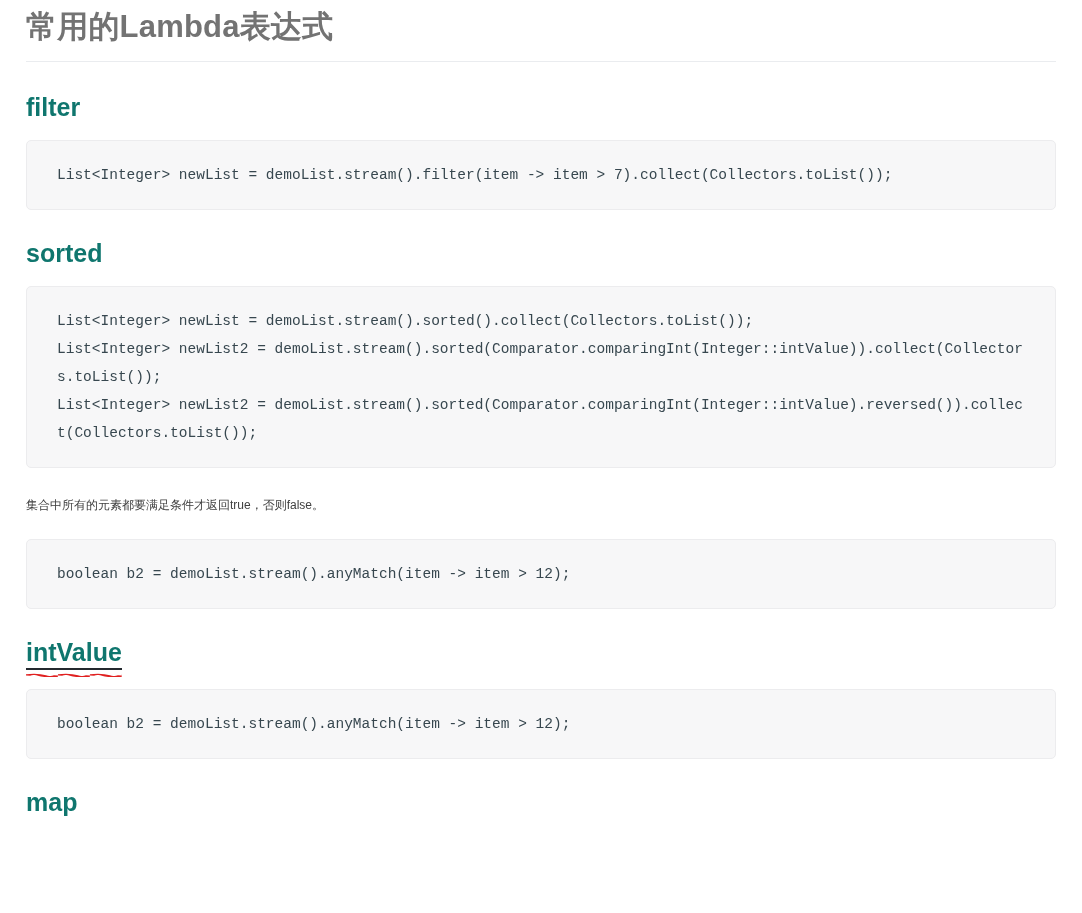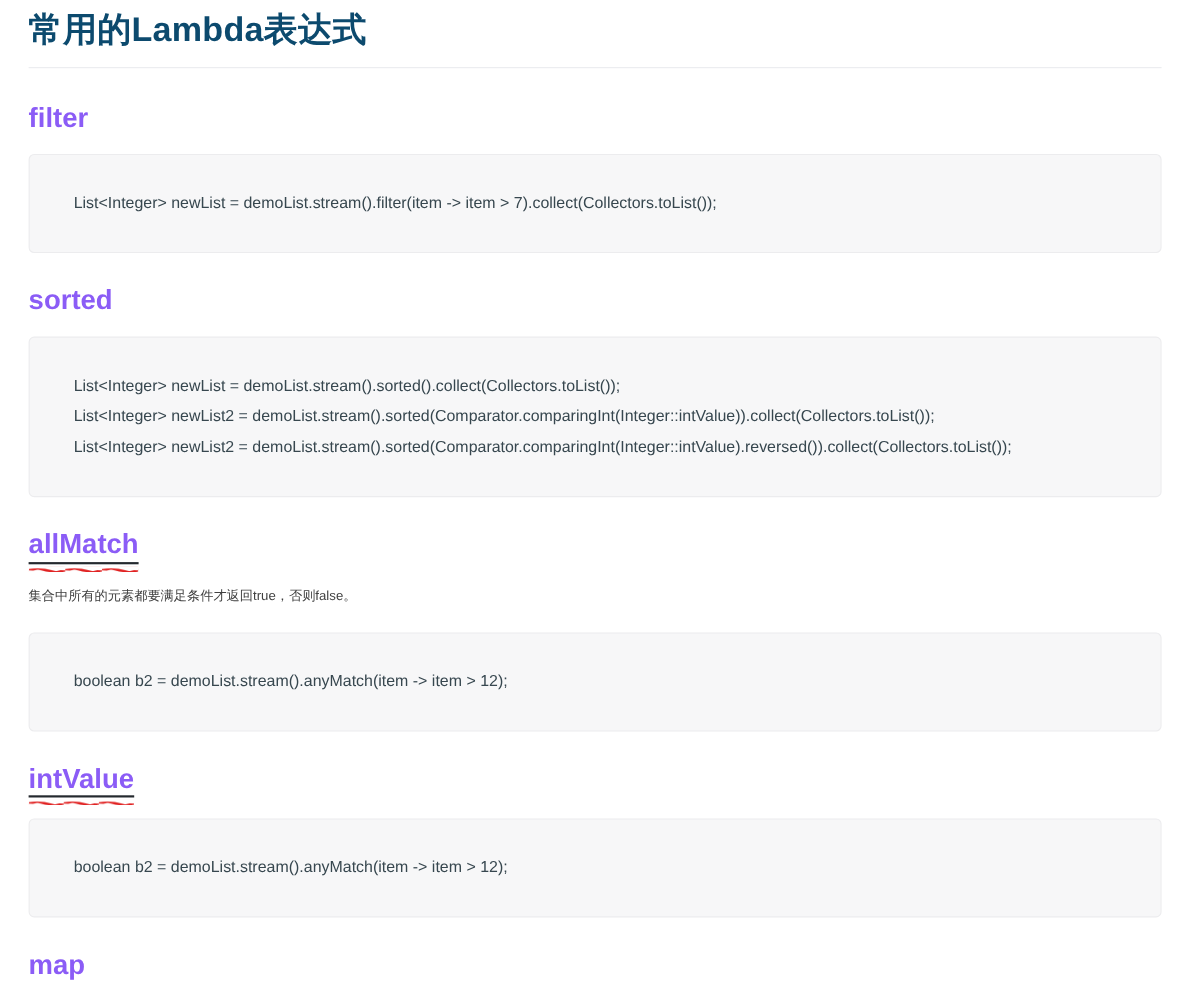--- a/index.html
+++ b/index.html
@@ -18,36 +18,36 @@
     padding: 0 26px;
     box-sizing: border-box;
     width: 1082px;
   }
 
   
   h1.doc-title {
     font-size: 31px;
     line-height: 1.25;
     font-weight: bold;
-    color: #0c4a6e;
+    color: #737373;
     margin: 0;
     padding: 8px 0 14px 0;
     letter-spacing: 0.2px;
   }
   .title-rule {
     border: 0;
     border-top: 1px solid #eaecef;
     margin: 0 0 30px 0;
     height: 0;
   }
   h2.sec-title {
     font-size: 25px;
     line-height: 1.25;
     font-weight: bold;
-    color: #8b5cf6;
+    color: #0f766e;
     margin: 0 0 17px 0;
     display: block;
   }
   h2.sec-title.spaced {
     margin-top: 26px;
   }
   
   .underlined-wrap {
     display: inline-block;
     position: relative;
@@ -86,22 +86,22 @@
   
   .codeblock {
     background: #f7f7f8;
     border: 1px solid #ececee;
     border-radius: 5px;
     padding: 16px 26px;
     margin: 0 0 28px 0;
     box-sizing: border-box;
   }
   .codeblock pre {
-    margin: 14px;
-    font-family: Liberation Sans, sans-serif;
+    margin: 4px;
+    font-family: Liberation Mono, monospace;
     font-size: 14.5px;
     line-height: 28px;
     color: #37474f;
     white-space: pre-wrap;
     word-break: break-all;
     overflow-wrap: anywhere;
     tab-size: 4;
   }
 </style>
 </head>
@@ -121,30 +121,20 @@
       </div>
       <div class="section">
         <h2 class="sec-title spaced"><span>sorted</span></h2>
         <div class="codeblock">
           <pre>List&lt;Integer&gt; newList = demoList.stream().sorted().collect(Collectors.toList());
 List&lt;Integer&gt; newList2 = demoList.stream().sorted(Comparator.comparingInt(Integer::intValue)).collect(Collectors.toList());
 List&lt;Integer&gt; newList2 = demoList.stream().sorted(Comparator.comparingInt(Integer::intValue).reversed()).collect(Collectors.toList());</pre>
         </div>
       </div>
       <div class="section">
-        <h2 class="sec-title spaced"><span class="underlined-wrap"><span>allMatch</span><span class="solid-rule"></span><span class="squiggle">
-              <svg viewBox="0 0 12 5" preserveAspectRatio="none" xmlns="http://www.w3.org/2000/svg">
-                <defs>
-                  <pattern id="sq" width="4" height="5" patternUnits="userSpaceOnUse">
-                    <path d="M0 3.5 Q1 1 2 3.5 T4 3.5" fill="none" stroke="#e02020" stroke-width="1.1"></path>
-                  </pattern>
-                </defs>
-                <rect width="100%" height="5" fill="url(#sq)"></rect>
-              </svg>
-            </span></span></h2>
         <p class="para">集合中所有的元素都要满足条件才返回true，否则false。</p>
         <div class="codeblock">
           <pre>boolean b2 = demoList.stream().anyMatch(item -&gt; item &gt; 12);</pre>
         </div>
       </div>
       <div class="section">
         <h2 class="sec-title spaced"><span class="underlined-wrap"><span>intValue</span><span class="solid-rule"></span><span class="squiggle">
               <svg viewBox="0 0 12 5" preserveAspectRatio="none" xmlns="http://www.w3.org/2000/svg">
                 <defs>
                   <pattern id="sq" width="4" height="5" patternUnits="userSpaceOnUse">

